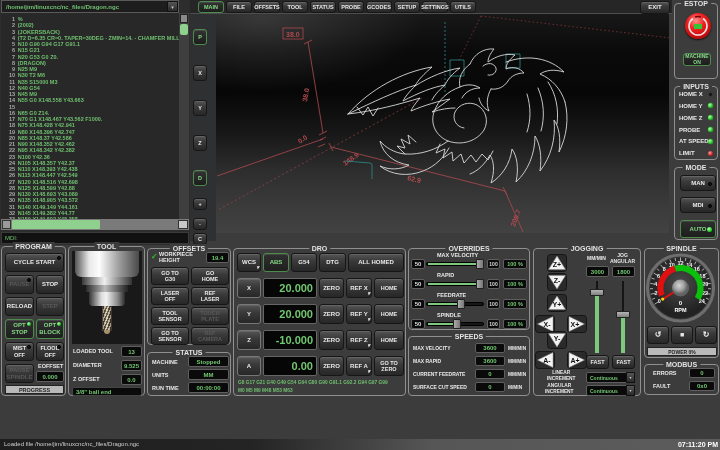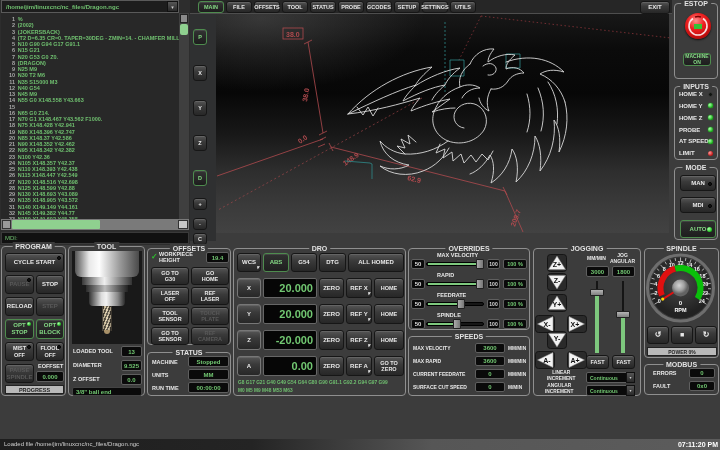--- a/index.html
+++ b/index.html
@@ -255,21 +255,21 @@
 <div class="abs" style="left:29px;top:29px;width:54px;height:20px;background:#060606;border:1px solid #666;border-radius:2px;color:#72c872;font-weight:700;font-size:11px;text-align:right;line-height:19px;padding-right:3px">20.000</div>
 <div class="b" style="left:85px;top:29px;width:25px;height:20px">ZERO</div>
 <div class="b" style="left:112px;top:29px;width:26px;height:20px">REF X<i style="position:absolute;right:1px;bottom:0;font-size:5px">▾</i></div>
 <div class="b" style="left:140px;top:29px;width:30px;height:20px;font-size:5.5px">HOME</div>
 <div class="b" style="left:3px;top:55px;width:24px;height:20px;border:1px solid #777">Y</div>
 <div class="abs" style="left:29px;top:55px;width:54px;height:20px;background:#060606;border:1px solid #666;border-radius:2px;color:#72c872;font-weight:700;font-size:11px;text-align:right;line-height:19px;padding-right:3px">20.000</div>
 <div class="b" style="left:85px;top:55px;width:25px;height:20px">ZERO</div>
 <div class="b" style="left:112px;top:55px;width:26px;height:20px">REF Y<i style="position:absolute;right:1px;bottom:0;font-size:5px">▾</i></div>
 <div class="b" style="left:140px;top:55px;width:30px;height:20px;font-size:5.5px">HOME</div>
 <div class="b" style="left:3px;top:81px;width:24px;height:20px;border:1px solid #777">Z</div>
-<div class="abs" style="left:29px;top:81px;width:54px;height:20px;background:#060606;border:1px solid #666;border-radius:2px;color:#72c872;font-weight:700;font-size:11px;text-align:right;line-height:19px;padding-right:3px">-20.000</div>
+<div class="abs" style="left:29px;top:81px;width:54px;height:20px;background:#060606;border:1px solid #666;border-radius:2px;color:#72c872;font-weight:700;font-size:11px;text-align:right;line-height:19px;padding-right:3px">-10.000</div>
 <div class="b" style="left:85px;top:81px;width:25px;height:20px">ZERO</div>
 <div class="b" style="left:112px;top:81px;width:26px;height:20px">REF Z<i style="position:absolute;right:1px;bottom:0;font-size:5px">▾</i></div>
 <div class="b" style="left:140px;top:81px;width:30px;height:20px;font-size:5.5px">HOME</div>
 <div class="b" style="left:3px;top:107px;width:24px;height:20px;border:1px solid #777">A</div>
 <div class="abs" style="left:29px;top:107px;width:54px;height:20px;background:#060606;border:1px solid #666;border-radius:2px;color:#72c872;font-weight:700;font-size:11px;text-align:right;line-height:19px;padding-right:3px">0.00</div>
 <div class="b" style="left:85px;top:107px;width:25px;height:20px">ZERO</div>
 <div class="b" style="left:112px;top:107px;width:26px;height:20px">REF A<i style="position:absolute;right:1px;bottom:0;font-size:5px">▾</i></div>
 <div class="b" style="left:140px;top:107px;width:30px;height:20px;font-size:5.5px">GO TO<br>ZERO</div>
 <div class="abs" style="left:4px;top:131px;color:#6fbf6f;font-size:4.8px;font-weight:700;white-space:nowrap">G8 G17 G21 G40 G49 G54 G64 G80 G90 G91.1 G92.2 G94 G97 G99</div>
 <div class="abs" style="left:4px;top:139px;color:#6fbf6f;font-size:4.8px;font-weight:700">M0 M5 M9 M48 M53 M63</div>

